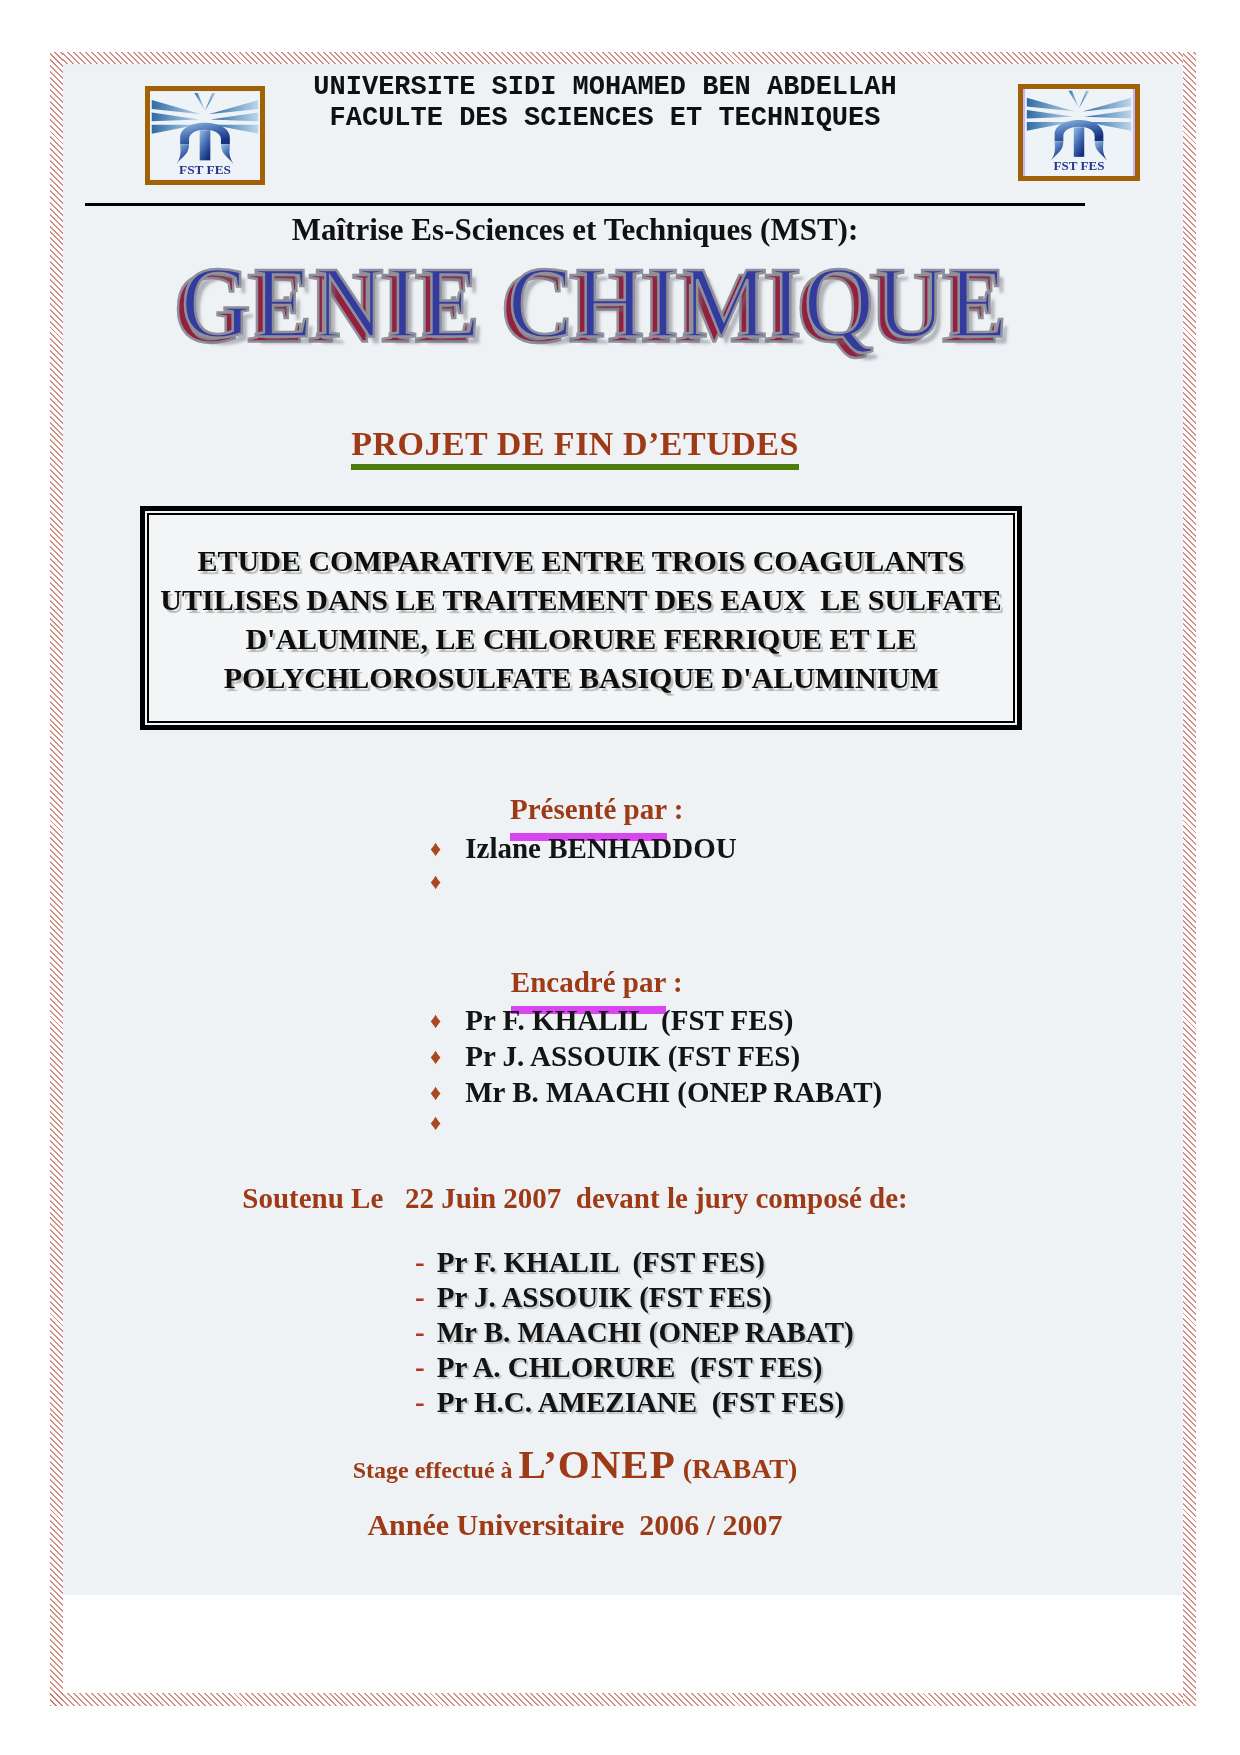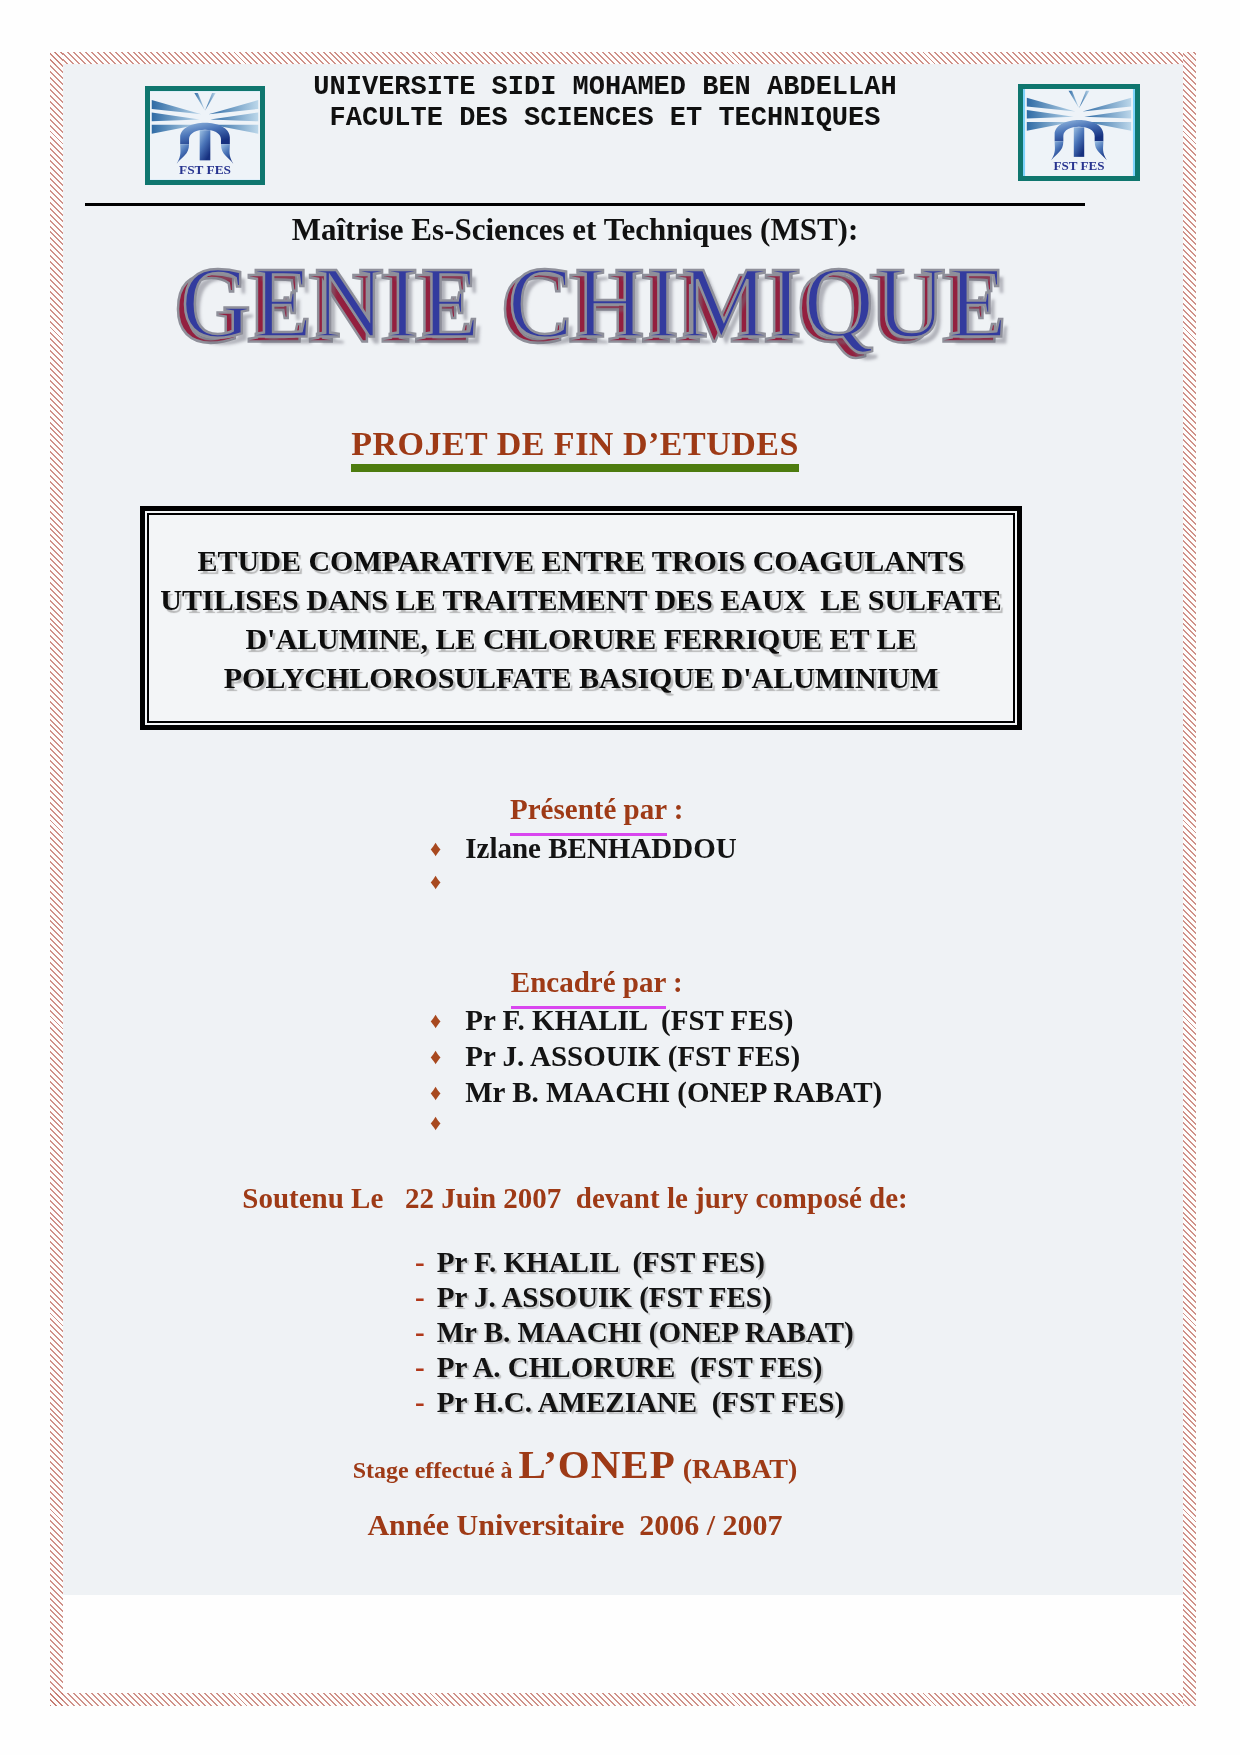--- a/index.html
+++ b/index.html
@@ -52,21 +52,21 @@
   .pre{white-space:pre-wrap;}
 
   
   .header-text{
     left:255px;top:72px;width:700px;text-align:center;
     font-family:"Liberation Mono","DejaVu Sans Mono",monospace;
     font-weight:bold;font-size:27px;line-height:31px;color:#101010;
   }
   .header-rule{left:85px;top:203px;width:1000px;height:3px;background:#000;}
 
-  .logo{border:5px solid #0f766e;background:#7dd3fc;}
+  .logo{border:5px solid #a16207;background:#c4b5fd;}
   .logo-left{left:145px;top:86px;width:110px;height:89px;}
   .logo-right{left:1018px;top:84px;width:112px;height:87px;}
   .logo svg{display:block;width:100%;height:100%;}
 
   
   .degree-line{left:140px;top:212px;width:870px;text-align:center;
     font-size:31px;font-weight:bold;color:#111;}
   .wordart-line{left:160px;top:250px;width:870px;text-align:center;z-index:1;}
   .wordart-text{
     position:relative;display:inline-block;
@@ -81,40 +81,40 @@
     position:absolute;left:-7px;top:5px;z-index:-1;
     color:#93203f;
     -webkit-text-stroke:2.5px #8f909a;
     text-shadow:none;
   }
 
   
   .project-heading{left:140px;top:425px;width:870px;text-align:center;}
   .project-heading .u-thick{
     font-size:34px;font-weight:bold;color:#9e3a16;letter-spacing:.5px;
-    border-bottom:8px solid #4d7c0f;padding-bottom:2px;
+    border-bottom:6px solid #4d7c0f;padding-bottom:2px;
   }
 
   
   .title-box{
     left:140px;top:506px;width:868px;
     border:5px solid #000;padding:2px;background:rgba(255,255,255,.25);
   }
   .title-inner{
     border:2px solid #000;padding:26px 6px 24px 6px;text-align:center;
   }
   .title-line{
     font-size:30px;font-weight:bold;color:#0d0d0d;line-height:39px;
     text-shadow:2.5px 2.5px 1px rgba(150,150,150,.65);
   }
 
   
   .sec-label{width:870px;left:140px;text-align:center;
     font-size:29px;font-weight:bold;color:#9e3a16;}
-  .sec-label .u{border-bottom:3px solid #d946ef;padding-bottom:8px;}
+  .sec-label .u{border-bottom:8px solid #d946ef;padding-bottom:8px;}
   .lbl-presente{top:760px;}
   .lbl-encadre{top:933px;}
 
   .list{left:430px;}
   .list-students{top:832px;}
   .list-supervisors{top:1004px;}
   .list-item{display:flex;align-items:baseline;}
   .list-students .list-item{height:39px;}
   .list-supervisors .list-item{height:36px;}
   .diamond{color:#a8491f;font-size:22px;margin-right:24px;transform:translateY(-2px);}

